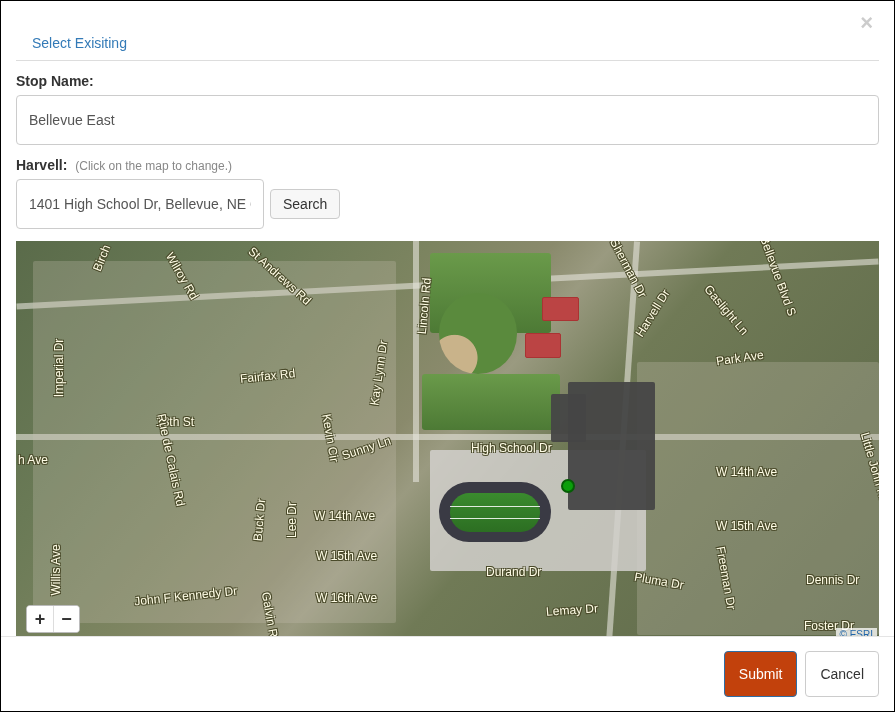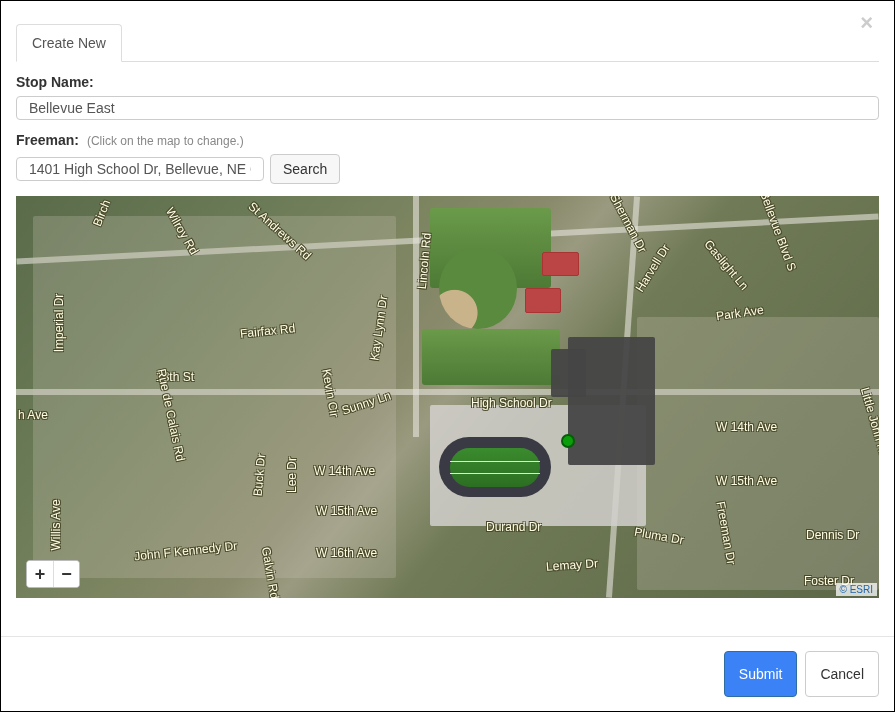--- a/index.html
+++ b/index.html
@@ -80,21 +80,21 @@
     color: #888;
     margin-left: 4px;
     font-weight: 400;
   }
   .input {
     width: 100%;
     padding: 6px 12px;
     border: 1px solid #ccc;
     border-radius: 4px;
     font-size: 14px;
-    height: 24px;
+    height: 50px;
     color: #555;
     background: #fff;
   }
   .loc-row { display: flex; gap: 6px; align-items: center; }
   .loc-input { width: 248px; }
   .btn {
     padding: 6px 12px;
     border: 1px solid #ccc;
     border-radius: 4px;
     background: #f7f7f7;
@@ -184,21 +184,21 @@
     color: #2266aa;
   }
   .modal-footer {
     border-top: 1px solid #e5e5e5;
     padding: 14px 15px;
     display: flex;
     justify-content: flex-end;
     gap: 8px;
   }
   .btn-primary {
-    background: #3b82f6;
+    background: #c2410c;
     border: 1px solid #2e6da4;
     color: #fff;
     padding: 14px 14px;
     border-radius: 4px;
     cursor: pointer;
     font-size: 14px;
   }
   .btn-default {
     background: #fff;
     border: 1px solid #ccc;
@@ -214,30 +214,30 @@
 <body>
 
 <div class="modal">
 
   <div class="modal-header">
     <button class="close-btn">×</button>
   </div>
 
   <div class="modal-body">
     <ul class="tabs">
-      <li class="tab active">Create New</li>
+      <li class="tab">Select Exisiting</li>
     </ul>
 
     <div class="form-group">
       <span class="label">Stop Name:</span>
       <input class="input" value="Bellevue East" style="">
     </div>
 
     <div class="form-group">
-      <span class="label">Freeman:</span>
+      <span class="label">Harvell:</span>
       <span class="hint">(Click on the map to change.)</span>
       <div class="loc-row">
         <input class="input loc-input" value="1401 High School Dr, Bellevue, NE 68005" style="">
         <button class="btn">Search</button>
       </div>
     </div>
 
     <div class="map">
 
       <div class="road" style="left:0; top:10%; width:100%; height:6px; transform:rotate(-3deg);"></div>

